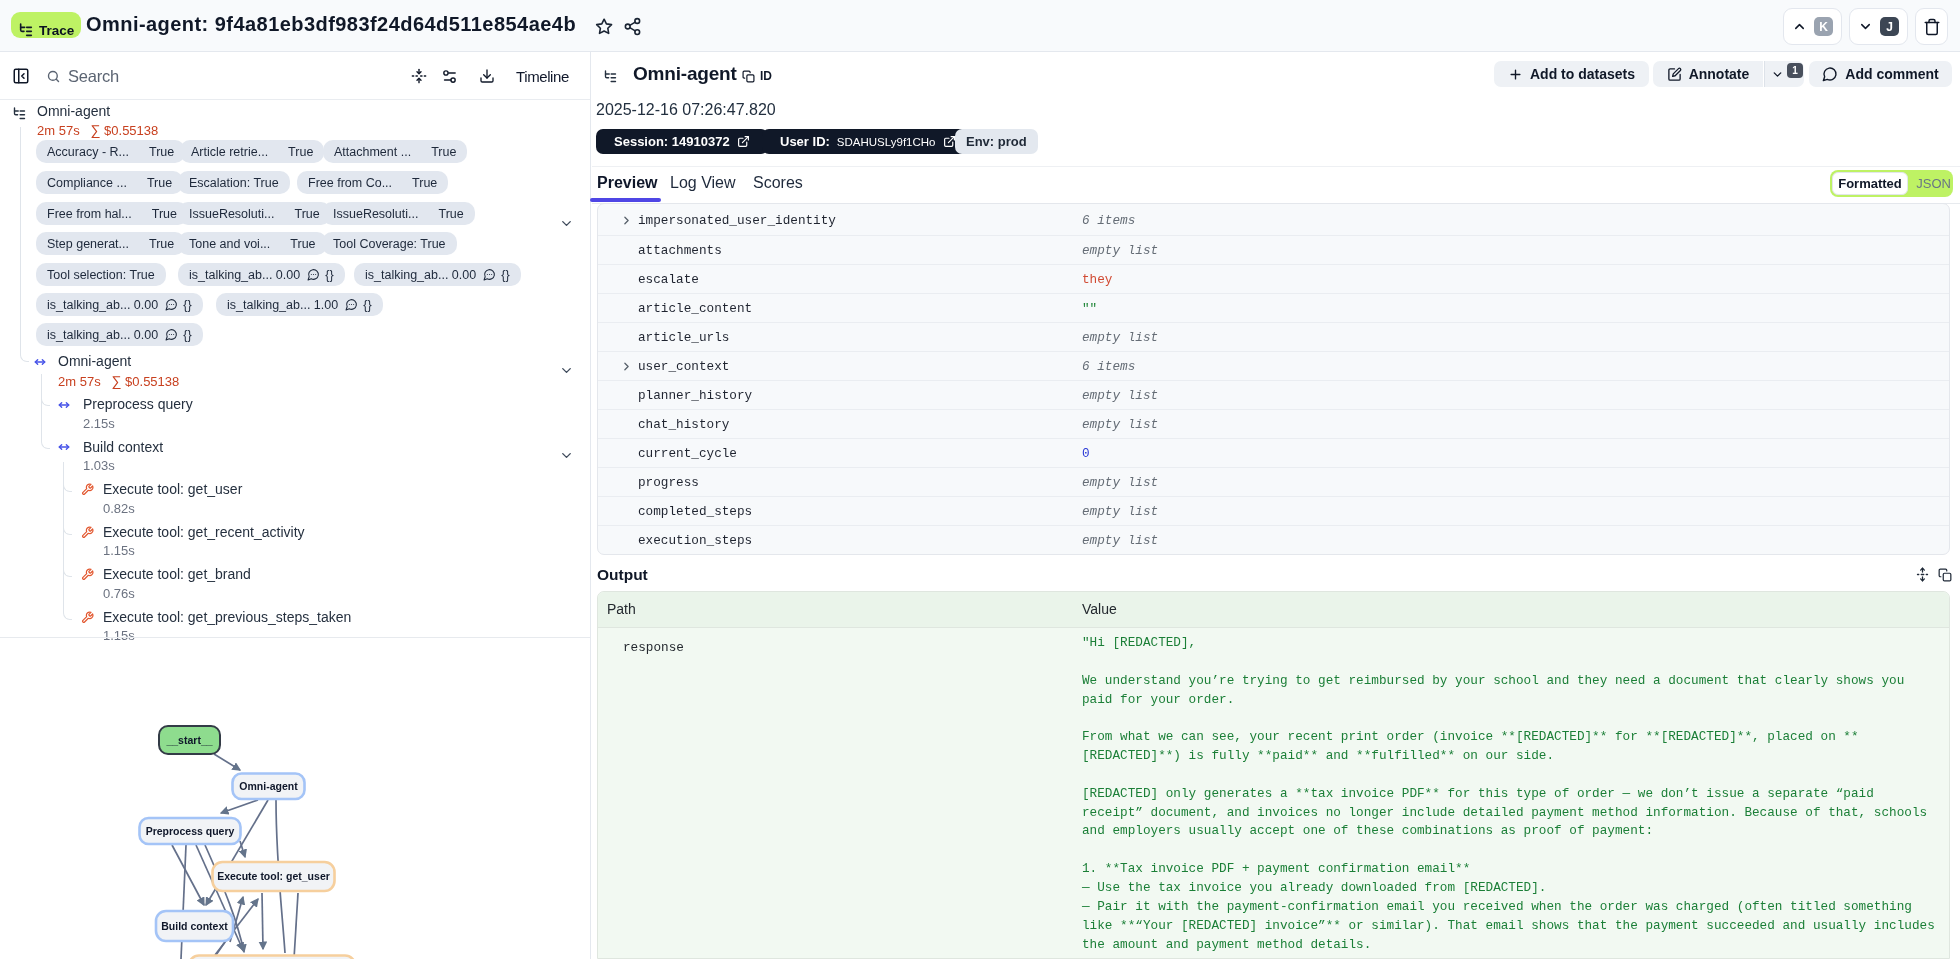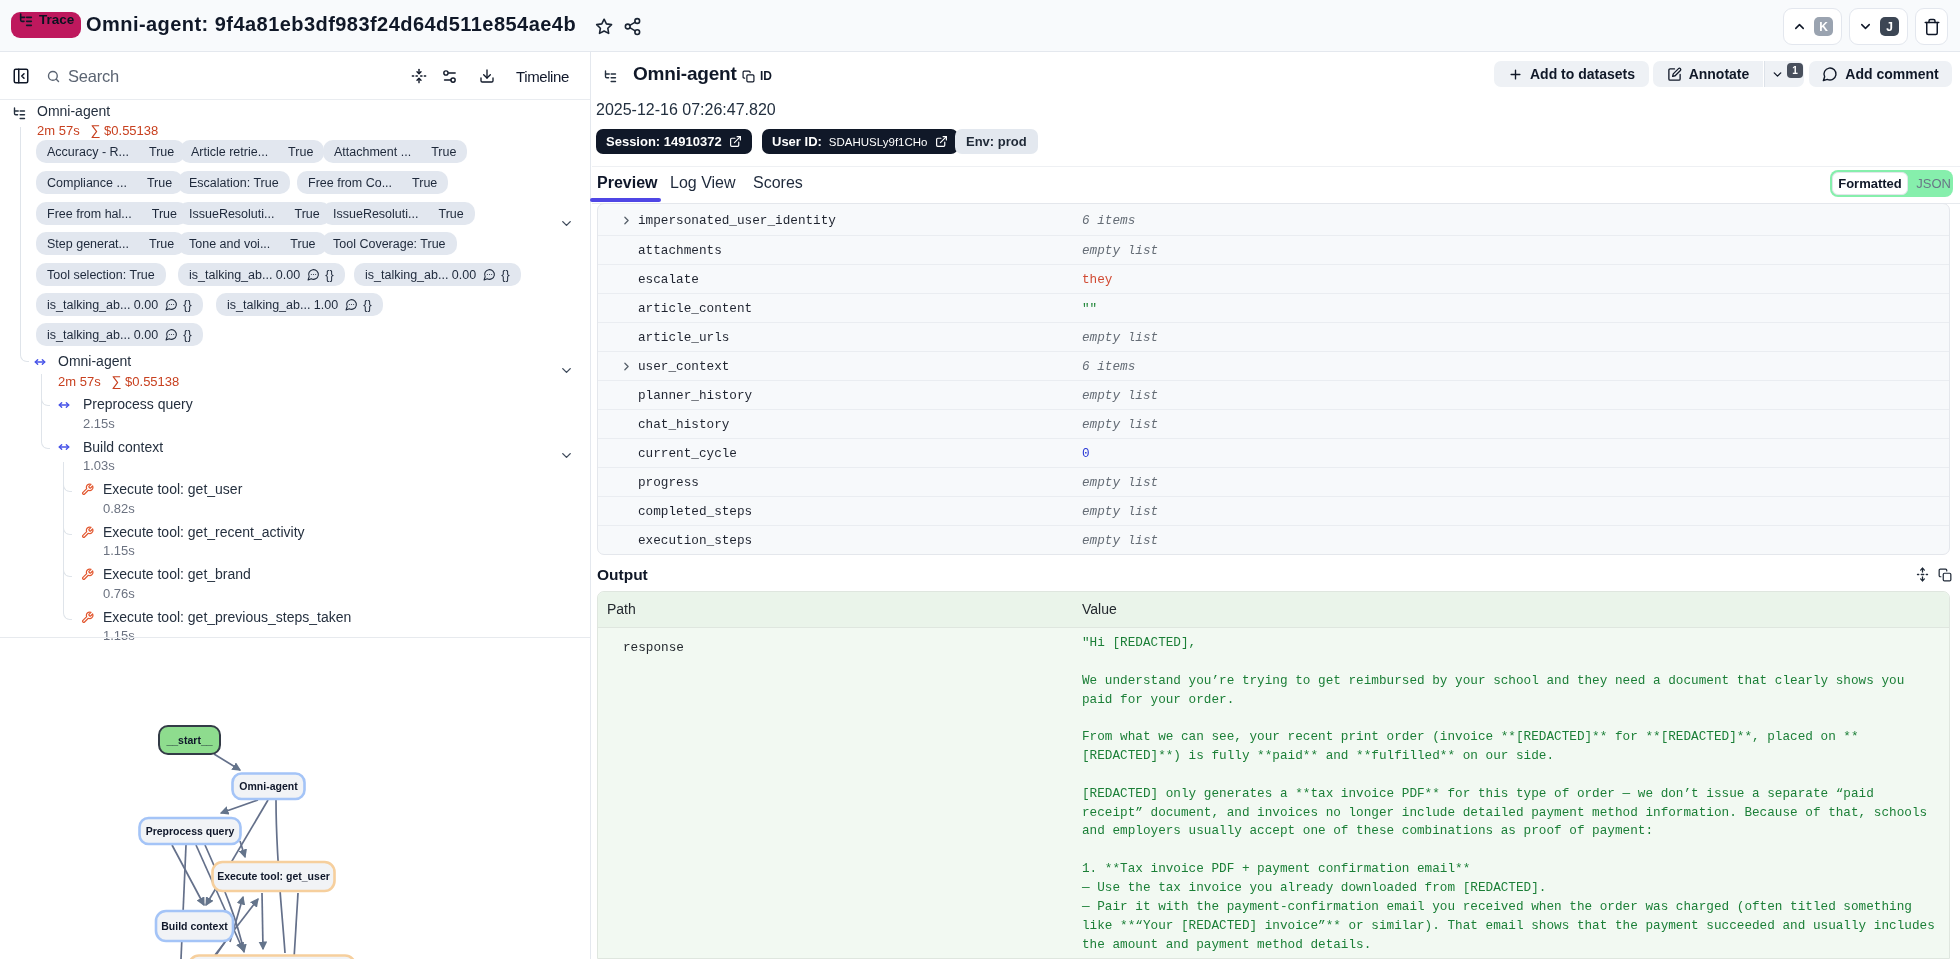--- a/index.html
+++ b/index.html
@@ -2,21 +2,21 @@
 <html><head>
 <meta charset="utf-8">
 <style>
 *{margin:0;padding:0;box-sizing:border-box}
 html,body{width:1960px;height:959px;overflow:hidden;background:#fff;font-family:"Liberation Sans",sans-serif;}
 body{position:relative}
 .abs{position:absolute}
 svg{display:block}
 
 .topbar{position:absolute;left:0;top:0;width:1960px;height:52px;background:#f8fafc;border-bottom:1px solid #e4e8ee}
-.tracepill{position:absolute;left:11px;top:12px;height:26px;background:#be185d;border-radius:9px;display:flex;align-items:flex-start;gap:5px;padding:0 7px;font-size:13.5px;font-weight:700;color:#0b1220}
+.tracepill{position:absolute;left:11px;top:12px;height:26px;background:#bef264;border-radius:9px;display:flex;align-items:flex-end;gap:5px;padding:0 7px;font-size:13.5px;font-weight:700;color:#0b1220}
 .pagetitle{position:absolute;left:86px;top:13px;font-size:20px;font-weight:700;color:#101828;letter-spacing:.45px}
 .tb-btn{position:absolute;top:8px;height:37px;background:#fff;border:1px solid #e3e7ee;border-radius:9px;display:flex;align-items:center;justify-content:center;gap:7px}
 .keycap{width:19px;height:19px;border-radius:5px;color:#fff;font-size:12px;font-weight:700;display:flex;align-items:center;justify-content:center}
 
 .left{position:absolute;left:0;top:52px;width:591px;height:907px;background:#fff;border-right:1px solid #e4e8ee}
 .searchrow{position:absolute;left:0;top:52px;width:590px;height:48px;border-bottom:1px solid #e9ecf0;background:#fff}
 .searchtxt{position:absolute;left:68px;top:67px;font-size:16.5px;color:#5b6472;letter-spacing:-.2px}
 .timeline{position:absolute;left:516px;top:68px;font-size:15px;font-weight:400;color:#0f172a;letter-spacing:-.4px}
 .treelabel{font-size:14px;color:#25303f}
 .redmet{font-size:13px;color:#c8401f;font-weight:500}
@@ -25,25 +25,25 @@
 .chip .cv{margin-left:20px}
 .chip .ic{display:flex;align-items:center;gap:5px;margin-left:7px}
 .gline{position:absolute;background:#dfe4ea;width:1px}
 .elbow{position:absolute;border-left:1px solid #dfe4ea;border-bottom:1px solid #dfe4ea;border-bottom-left-radius:7px}
 .chev{position:absolute;color:#3f4b5c}
 
 .right{position:absolute;left:592px;top:52px;width:1368px;height:907px;background:#fff}
 .rtitle{position:absolute;left:633px;top:63px;font-size:19px;font-weight:700;color:#101828;letter-spacing:-.2px}
 .idtxt{position:absolute;left:760px;top:69px;font-size:12px;font-weight:700;color:#101828}
 .tstamp{position:absolute;left:596px;top:101px;font-size:16px;color:#222f3f}
-.dchip{position:absolute;top:129px;height:25px;background:#101828;border-radius:7px;color:#fff;display:flex;align-items:center;font-size:13px;font-weight:700;padding:0 10px;gap:7px}
+.dchip{position:absolute;top:129px;height:25px;background:#101828;border-radius:7px;color:#fff;display:flex;align-items:center;font-size:13px;font-weight:700;padding:0 18px;gap:7px}
 .lchip{position:absolute;top:129px;height:25px;background:#e3e8ef;border-radius:7px;color:#1f2937;display:flex;align-items:center;font-size:13px;font-weight:700;padding:0 11px}
 .rp-btn{position:absolute;top:61px;height:26px;background:#eef1f5;border-radius:7px;display:flex;align-items:center;justify-content:center;gap:7px;font-size:14px;font-weight:600;color:#101828}
 .tab{position:absolute;top:174px;font-size:16px;color:#1e293b}
-.toggle{position:absolute;left:1830px;top:170px;width:123px;height:27px;background:#86efac;border-radius:8px;display:flex;align-items:center;padding:2px}
+.toggle{position:absolute;left:1830px;top:170px;width:123px;height:27px;background:#bef264;border-radius:8px;display:flex;align-items:center;padding:2px}
 .tgl-on{height:23px;background:#fff;border:1px solid #e2e6ea;border-radius:6px;display:flex;align-items:center;justify-content:center;font-size:13px;font-weight:600;color:#101828;flex:0 0 76px}
 .tgl-off{flex:1;text-align:right;font-size:13px;color:#697586}
 
 .kvwrap{position:absolute;left:597px;top:203px;width:1353px;height:352px;border:1px solid #e4e7ec;border-radius:7px;background:#f7f9fb;overflow:hidden}
 .kvrow{position:relative;height:29.05px;border-bottom:1px solid #eaedf1}
 .kvrow:first-child{height:31.6px}
 .kvrow:first-child .kvkey,.kvrow:first-child .kvval{top:9px}
 .kvrow:first-child .kvchev{top:10px}
 .kvrow:last-child{border-bottom:none}
 .kvkey{position:absolute;left:40px;top:7px;font-family:"Liberation Mono",monospace;font-size:12.7px;color:#1f2430}

